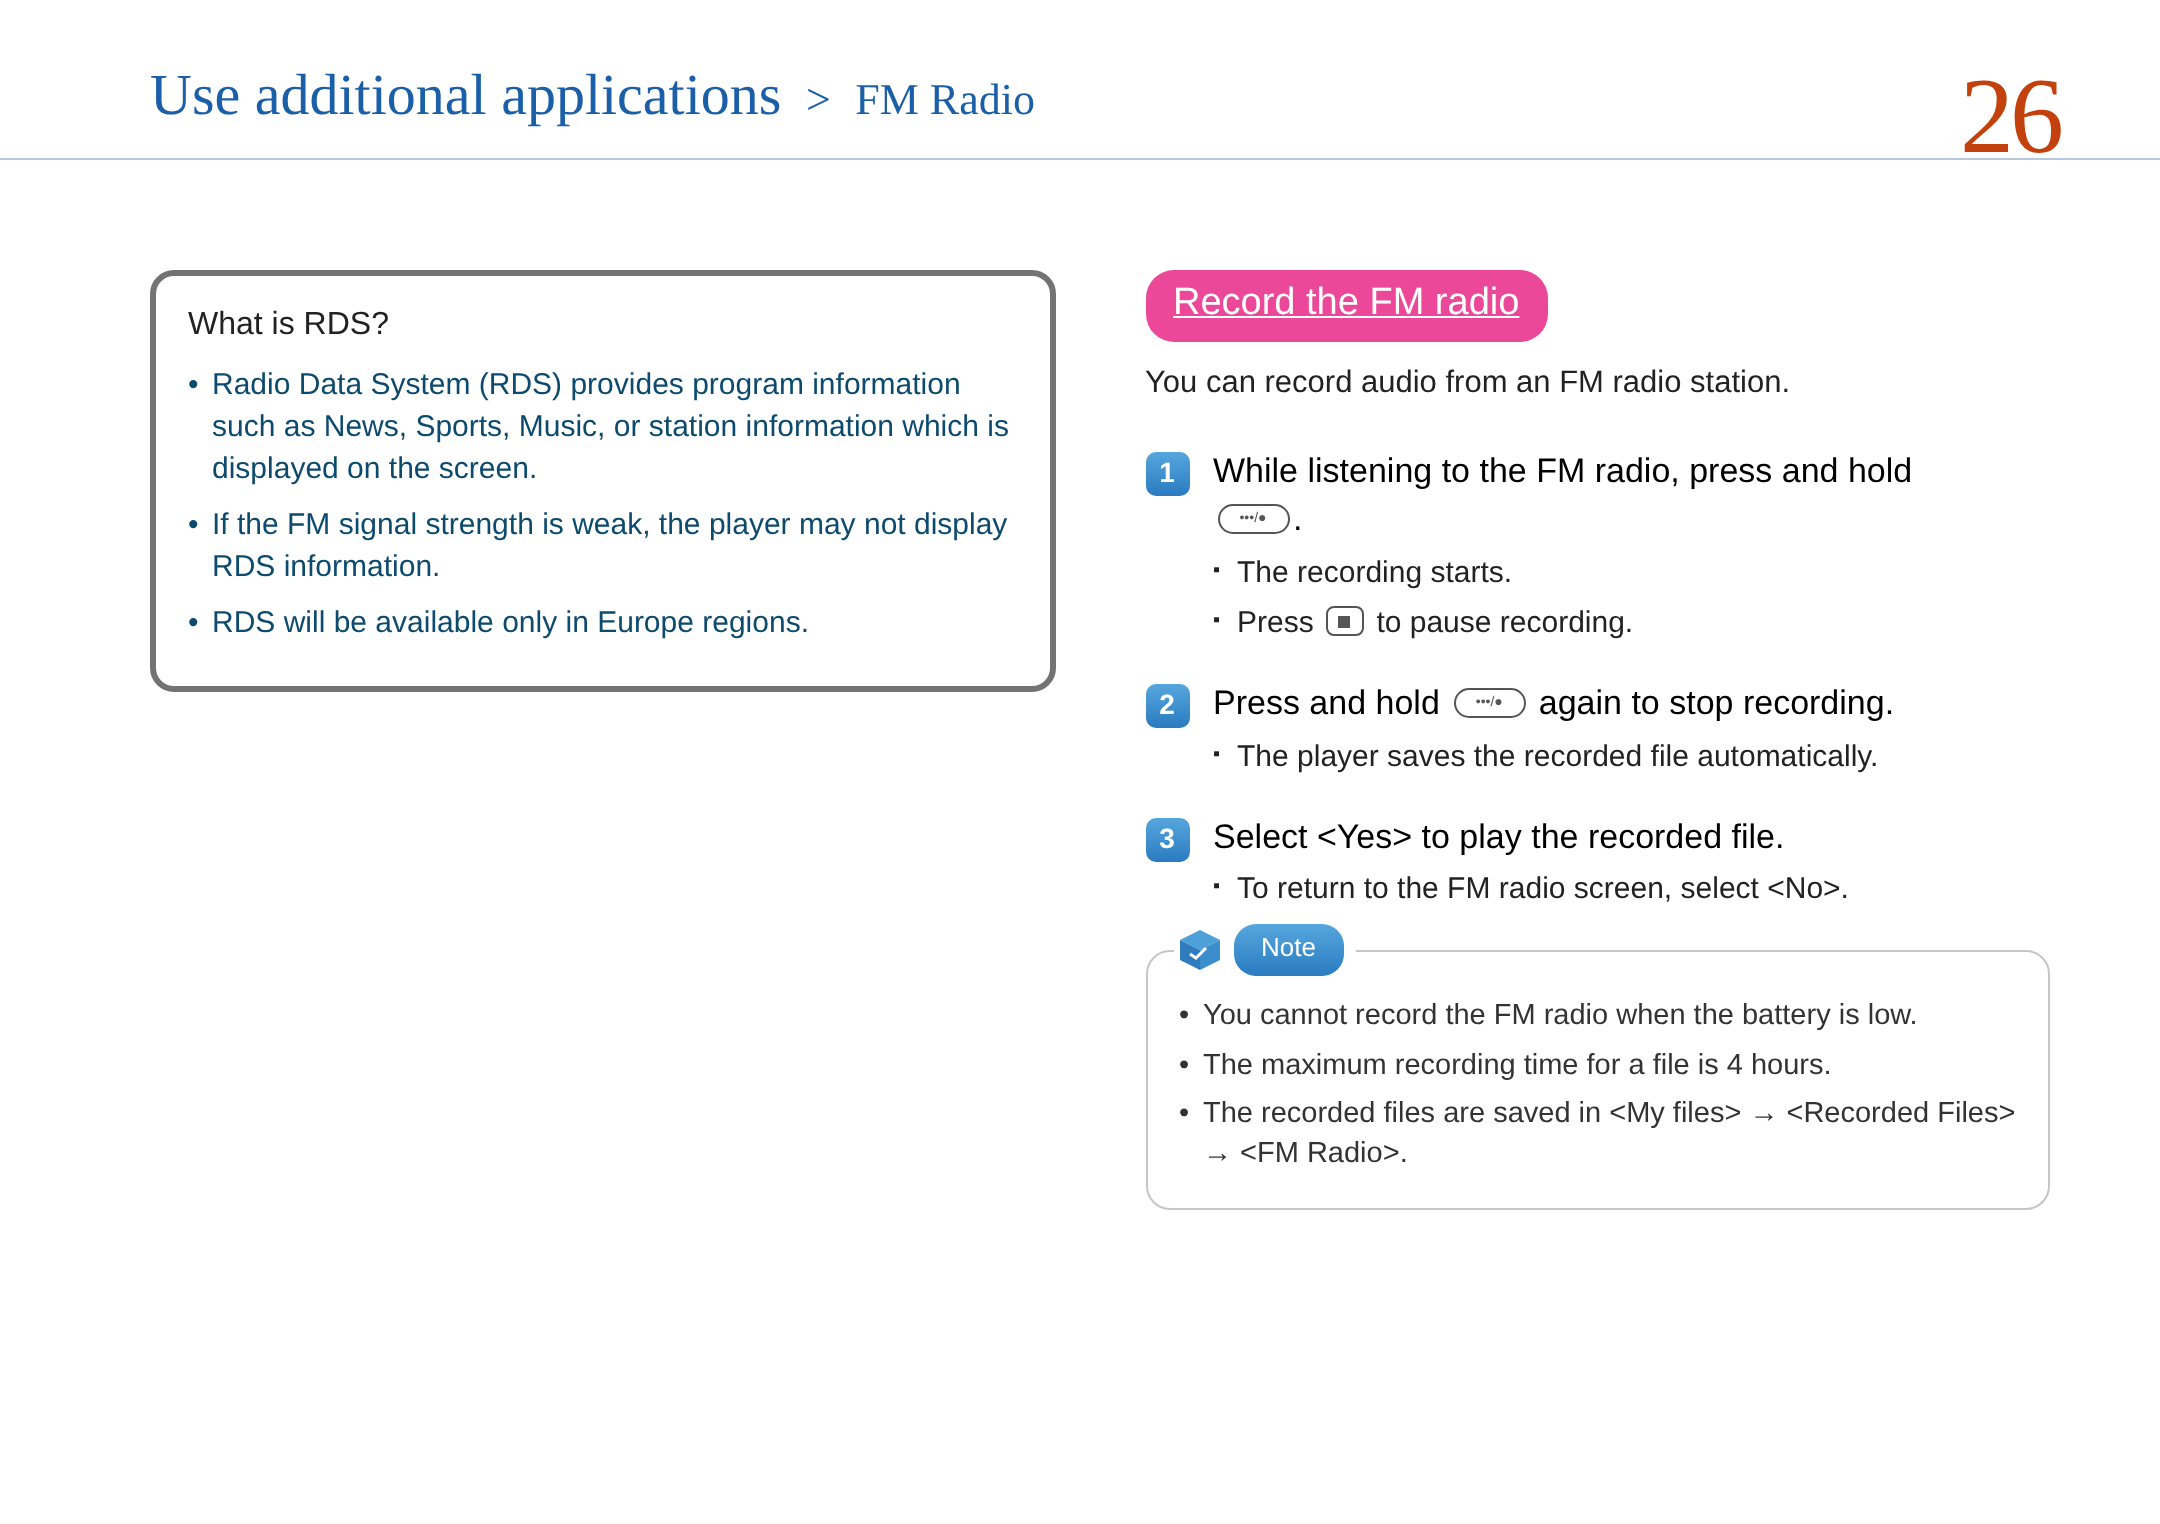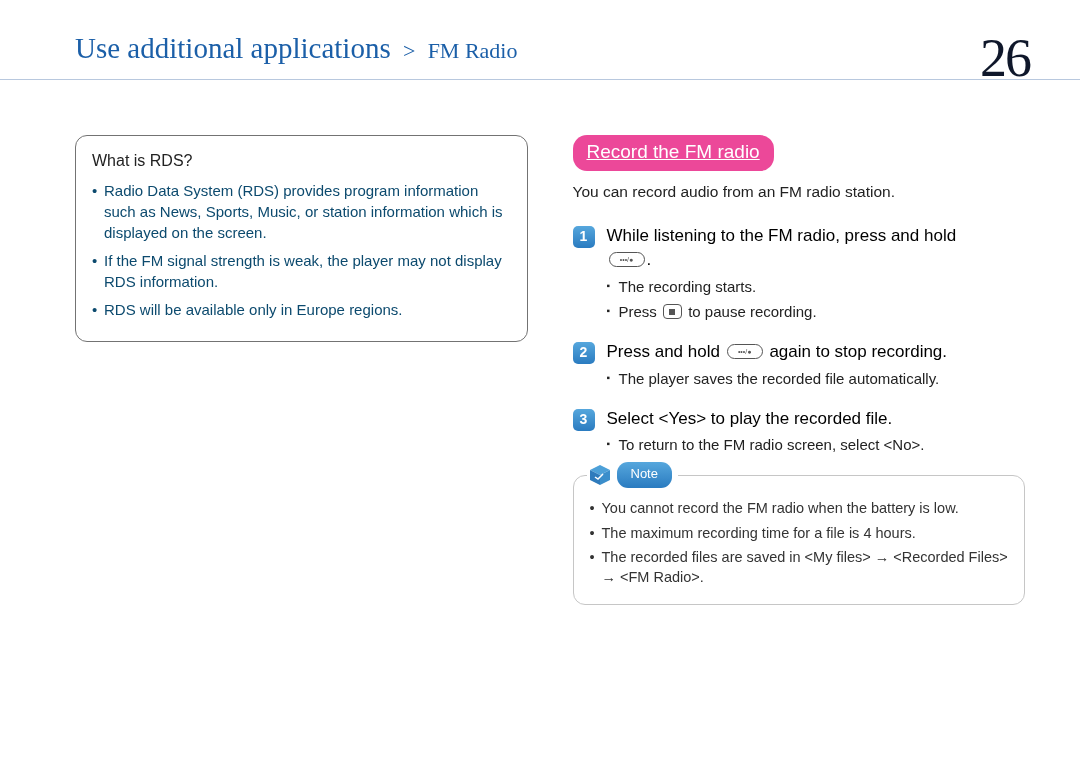--- a/index.html
+++ b/index.html
@@ -40,37 +40,37 @@
     font-size: 22px;
   }
   .header-gt {
     color: #1b5fa8;
     font-size: 22px;
     margin: 0 5px;
   }
   .page-number {
     font-family: Georgia, 'Times New Roman', serif;
     font-size: 54px;
-    color: #0f172a;
+    color: #c2410c;
     font-weight: 300;
     line-height: 0.9;
     letter-spacing: -2px;
   }
   .content {
     display: flex;
     padding: 55px 55px 0 75px;
     gap: 45px;
   }
   .col {
     flex: 1;
     font-size: 15px;
     line-height: 1.4;
   }
   .info-box {
-    border: 1px solid #737373;
+    border: 3px solid #737373;
     border-radius: 12px;
     padding: 14px 16px 14px 16px;
     background: #fff;
   }
   .info-title {
     font-size: 16px;
     margin-bottom: 8px;
     color: #222;
   }
   .info-box ul {

